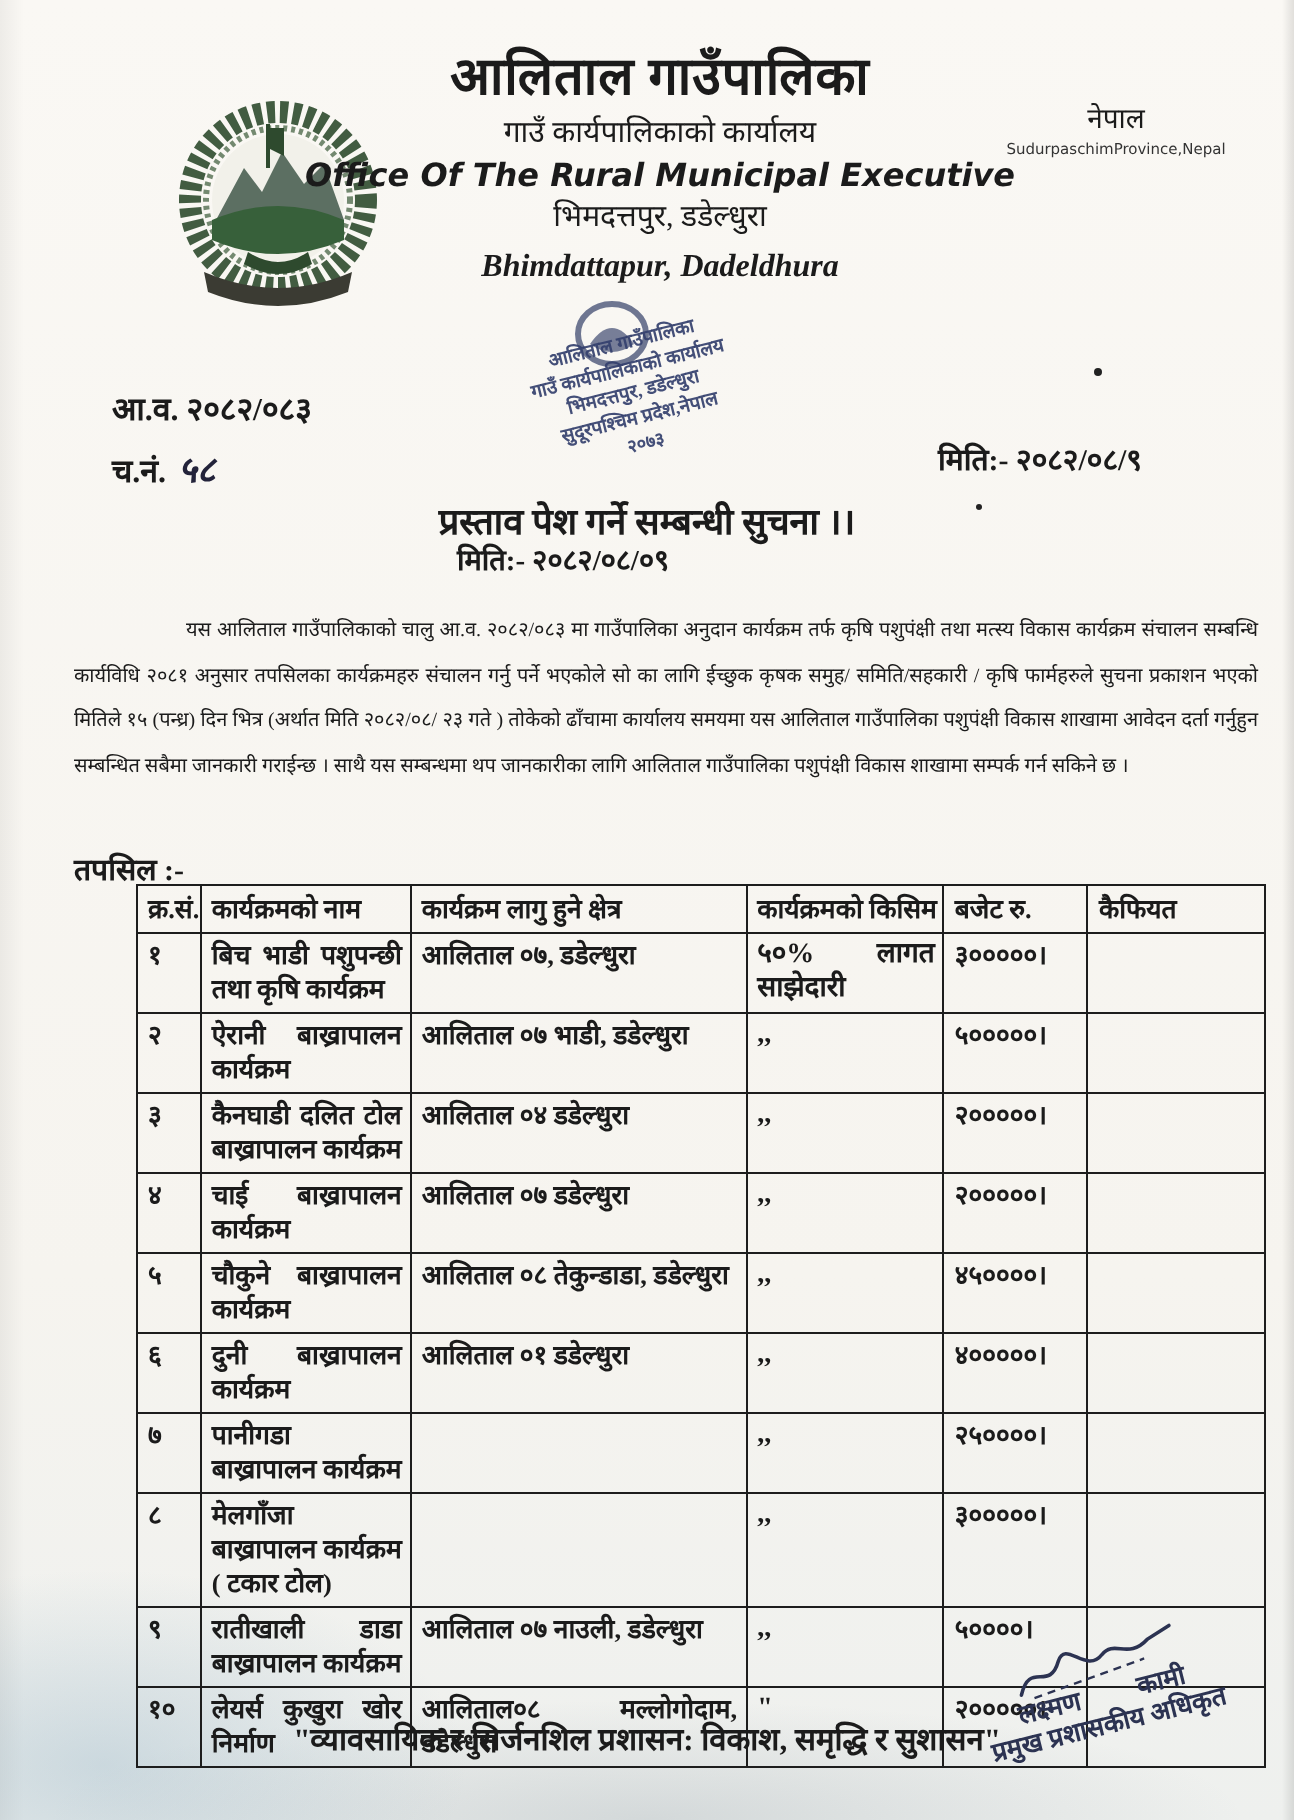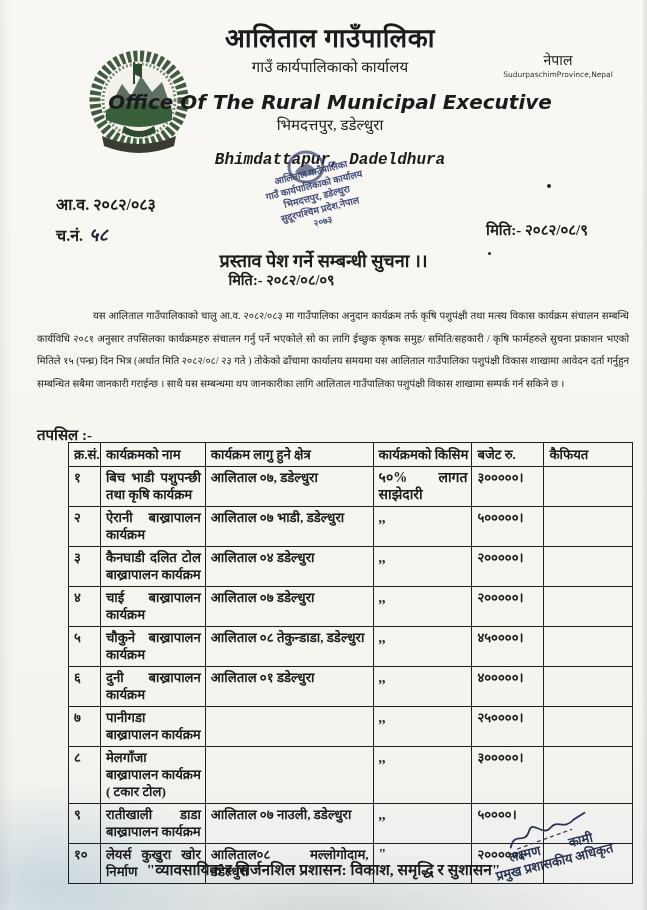--- a/index.html
+++ b/index.html
@@ -18,39 +18,39 @@
       linear-gradient(#faf8f4 0%, #f6f4ef 70%, #eef0ee 100%);
   }
   .abs{position:absolute;}
 
   
   .logo-box{left:84px;top:40px;width:110px;height:122px;}
   .hdr-center{left:108px;top:24px;width:444px;text-align:center;line-height:1.12;}
   .hdr-np-title{font-size:26px;font-weight:bold;letter-spacing:.5px;}
   .hdr-en-title{font-family:"DejaVu Sans",sans-serif;font-style:italic;font-weight:bold;font-size:25px;margin-top:3px;letter-spacing:.5px;}
   .hdr-np-office{font-size:15px;margin-top:6px;}
-  .hdr-en-office{font-family:"DejaVu Sans",sans-serif;font-style:italic;font-weight:bold;font-size:20px;margin-top:15px;}
+  .hdr-en-office{font-family:"DejaVu Sans",sans-serif;font-style:italic;font-weight:bold;font-size:16px;margin-top:3px;}
   .hdr-np-addr{font-size:15px;margin-top:4px;}
-  .hdr-en-addr{font-family:Liberation Mono, monospace;font-style:italic;font-weight:bold;font-size:16px;margin-top:18px;}
+  .hdr-en-addr{font-family:Liberation Serif, serif;font-style:italic;font-weight:bold;font-size:16px;margin-top:7px;}
   .hdr-right{right:16px;top:52px;width:146px;text-align:center;line-height:1.25;}
   .hdr-right .l1,.hdr-right .l2{font-size:14px;}
   .hdr-right .l3{font-family:"DejaVu Sans",sans-serif;font-size:7.5px;color:#333;}
 
   
   .stamp{left:242px;top:166px;width:150px;transform:rotate(-14deg);
          color:rgba(52,64,110,.92);text-align:center;font-weight:bold;line-height:12.5px;}
   .stamp .s{font-size:9.5px;white-space:nowrap;}
   .stamp .yr{font-size:9px;}
   .stamp-blob{left:283px;top:150px;width:46px;height:34px;opacity:.85;}
 
   
   .fy{left:56px;top:193px;font-size:16px;font-weight:bold;}
   .refno{left:56px;top:222px;font-size:16px;font-weight:bold;}
   .refno .hand{font-family:"DejaVu Sans",sans-serif;font-style:italic;font-size:18px;font-weight:bold;color:#23233a;margin-left:6px;}
-  .date-right{left:486px;top:219px;font-size:15px;font-weight:bold;}
+  .date-right{left:469px;top:219px;font-size:15px;font-weight:bold;}
 
   .notice-title{left:0;top:248px;width:647px;text-align:center;font-size:18px;font-weight:bold;}
   .notice-date{left:0;top:269px;width:563px;text-align:center;font-size:14.5px;font-weight:bold;}
 
   .body-par{left:37px;top:305px;width:592px;font-size:10px;line-height:22.5px;
             text-align:justify;text-indent:56px;}
   .tapasil{left:37px;top:424px;font-size:15px;font-weight:bold;}
 
   
   table.prog{position:absolute;left:68px;top:442px;width:565px;border-collapse:collapse;

